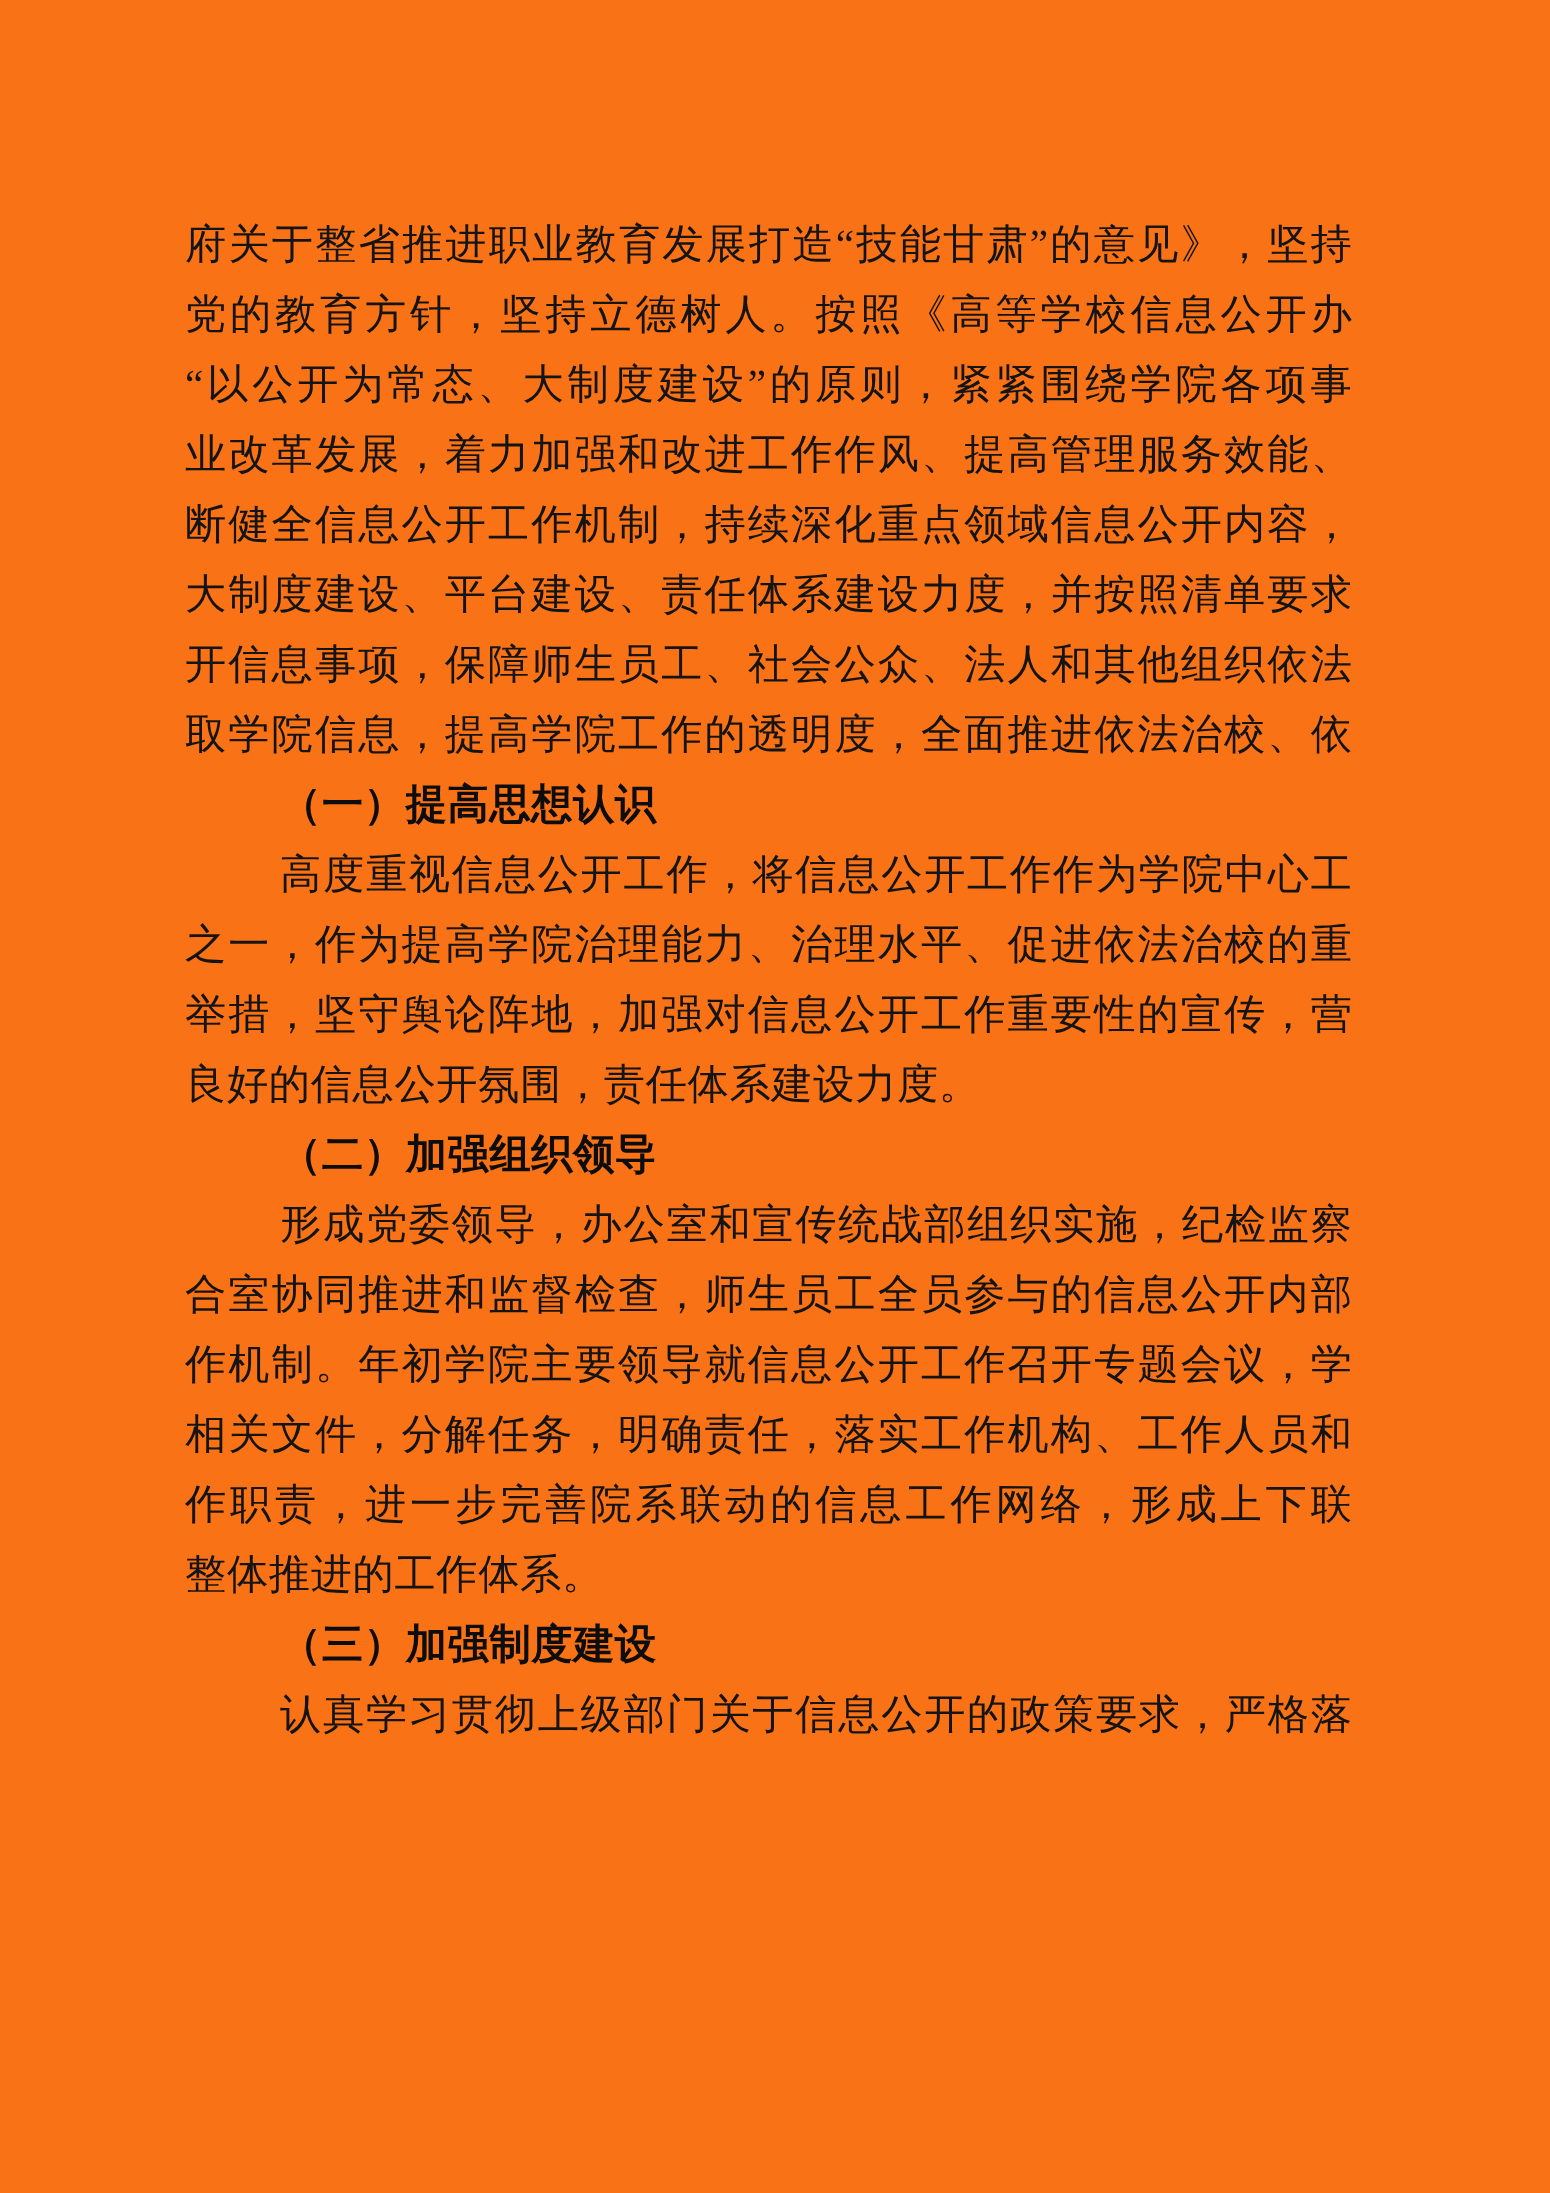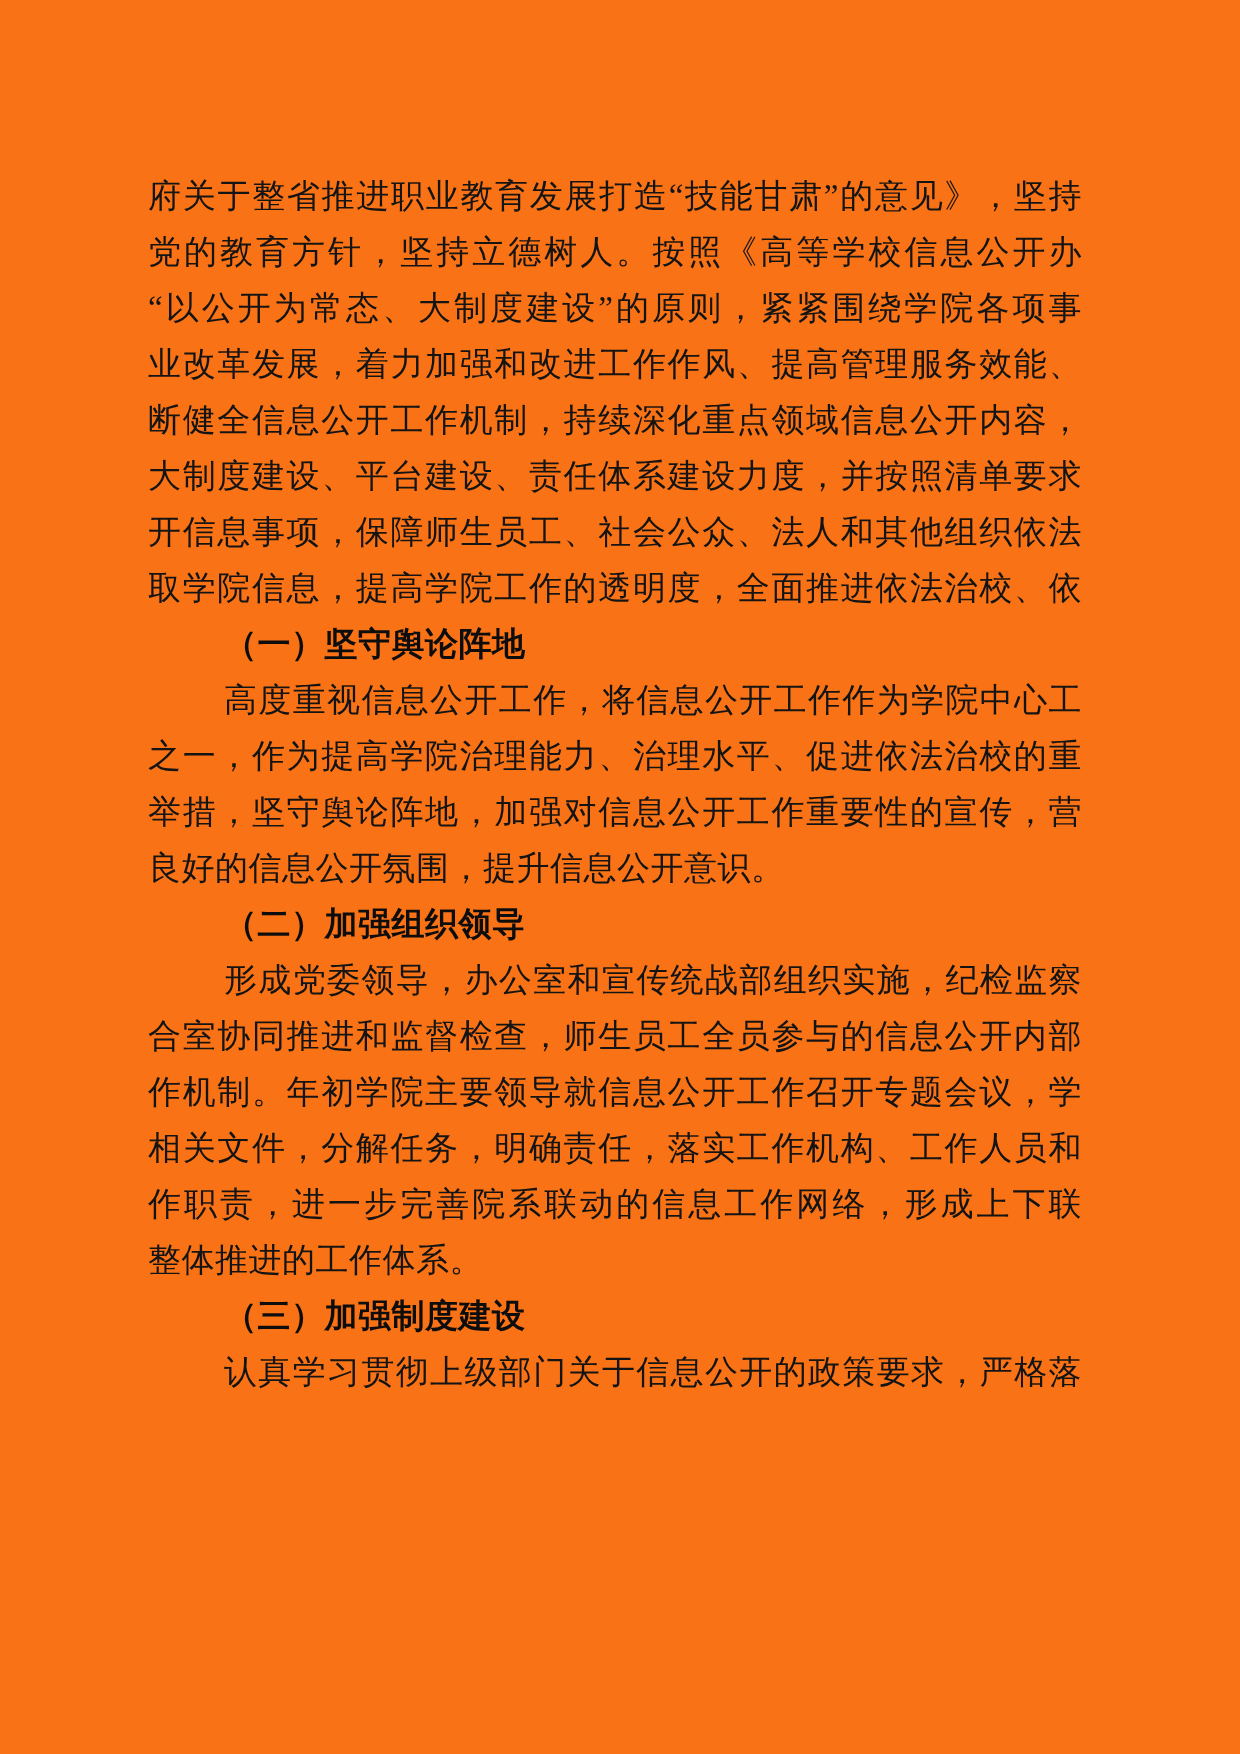--- a/index.html
+++ b/index.html
@@ -54,25 +54,25 @@
 <div class="page">
   <div class="doc-body">
       <div class="line body">府关于整省推进职业教育发展打造“技能甘肃”的意见》，坚持</div>
       <div class="line body">党的教育方针，坚持立德树人。按照《高等学校信息公开办法》</div>
       <div class="line body">“以公开为常态、大制度建设”的原则，紧紧围绕学院各项事</div>
       <div class="line body">业改革发展，着力加强和改进工作作风、提高管理服务效能、不</div>
       <div class="line body">断健全信息公开工作机制，持续深化重点领域信息公开内容，加</div>
       <div class="line body">大制度建设、平台建设、责任体系建设力度，并按照清单要求公</div>
       <div class="line body">开信息事项，保障师生员工、社会公众、法人和其他组织依法获</div>
       <div class="line body">取学院信息，提高学院工作的透明度，全面推进依法治校、依法</div>
-      <div class="line heading">（一）坚守舆论阵地</div>
+      <div class="line heading">（一）提高思想认识</div>
       <div class="line body-indent">高度重视信息公开工作，将信息公开工作作为学院中心工作</div>
       <div class="line body">之一，作为提高学院治理能力、治理水平、促进依法治校的重大</div>
       <div class="line body">举措，坚守舆论阵地，加强对信息公开工作重要性的宣传，营造</div>
-      <div class="line body-end">良好的信息公开氛围，提升信息公开意识。</div>
+      <div class="line body-end">良好的信息公开氛围，责任体系建设力度。</div>
       <div class="line heading">（二）加强组织领导</div>
       <div class="line body-indent">形成党委领导，办公室和宣传统战部组织实施，纪检监察综</div>
       <div class="line body">合室协同推进和监督检查，师生员工全员参与的信息公开内部工</div>
       <div class="line body">作机制。年初学院主要领导就信息公开工作召开专题会议，学习</div>
       <div class="line body">相关文件，分解任务，明确责任，落实工作机构、工作人员和工</div>
       <div class="line body">作职责，进一步完善院系联动的信息工作网络，形成上下联动、</div>
       <div class="line body-end">整体推进的工作体系。</div>
       <div class="line heading">（三）加强制度建设</div>
       <div class="line body-indent">认真学习贯彻上级部门关于信息公开的政策要求，严格落实</div>
     </div>

